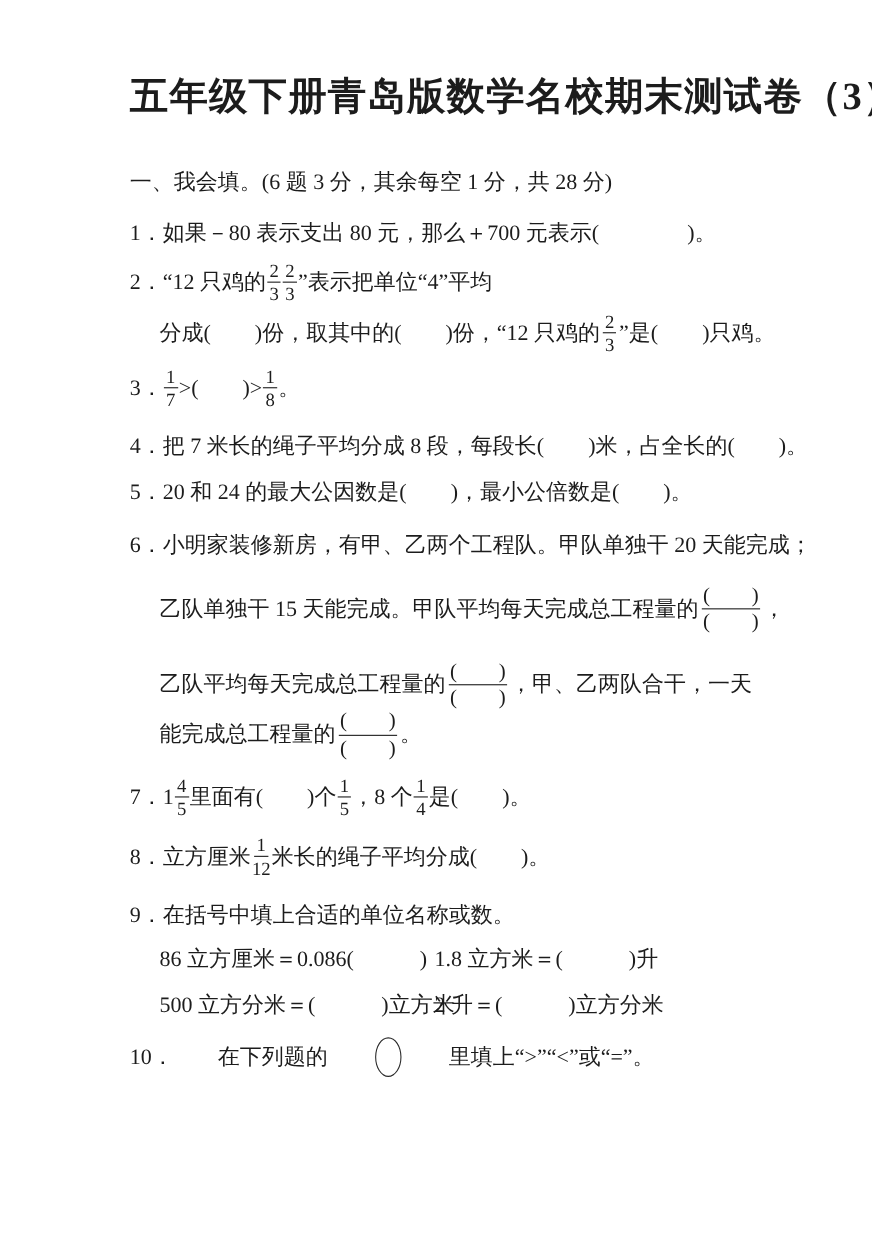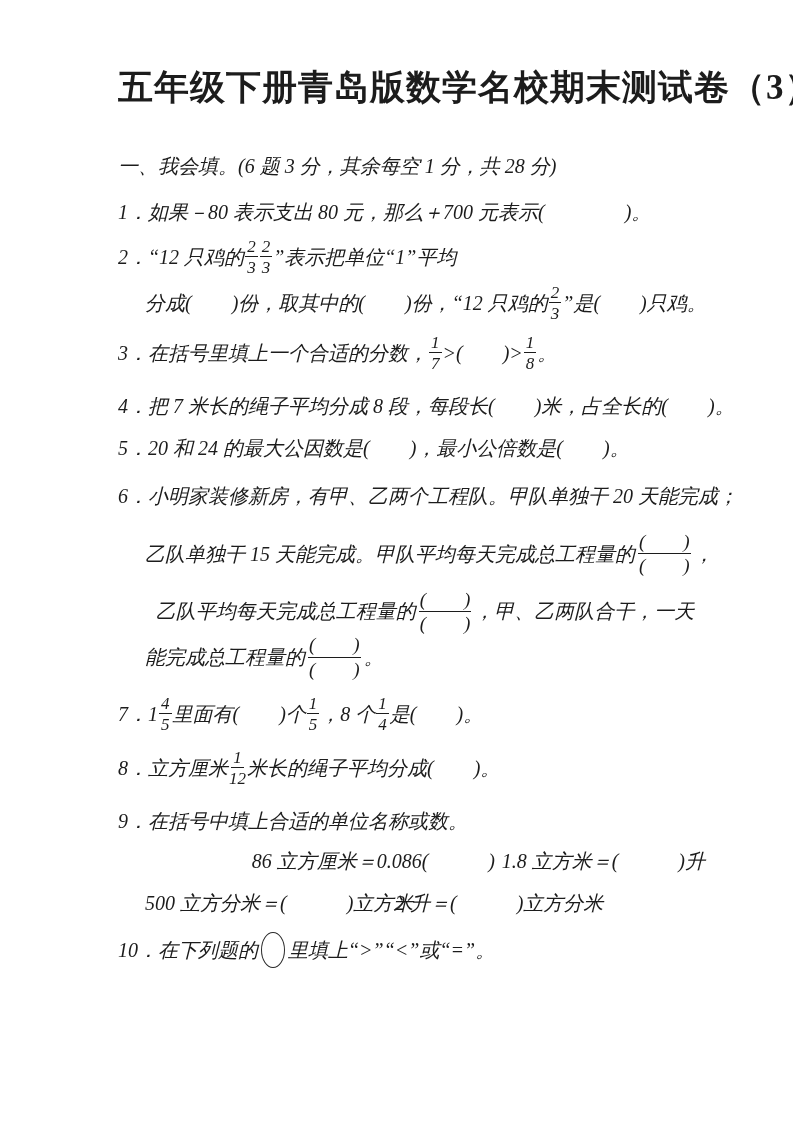--- a/index.html
+++ b/index.html
@@ -22,21 +22,20 @@
     margin: 0 0 40px 0;
     letter-spacing: 1px;
     white-space: nowrap;
   }
   .line {
     display: flex;
     align-items: center;
     flex-wrap: nowrap;
     line-height: 30px;
     white-space: pre;
-    font-style: italic;
   }
   .t { white-space: pre; }
   .indent { padding-left: 27px; }
   .frac {
     display: inline-flex;
     flex-direction: column;
     align-items: center;
     font-size: 17px;
     line-height: 1.12;
     margin: 0 1px;
@@ -55,34 +54,34 @@
     height: 34px;
     border: 1.6px solid #2b2b2b;
     border-radius: 50%;
     margin: 0 3px;
     flex: none;
   }
   .col1 { display: inline-block; width: 250px; flex: none; white-space: pre; }
   .mt-sec { margin-top: 0px; }
   .mt-q1  { margin-top: 16px; }
   .mt-q2a { margin-top: 10px; }
-  .mt-q2b { margin-top: 6px; }
+  .mt-q2b { margin-top: 6px; justify-content: space-between; }
   .mt-q3  { margin-top: 10px; }
   .mt-q4  { margin-top: 18px; }
   .mt-q5  { margin-top: 12px; }
   .mt-q6a { margin-top: 18px; }
   .mt-q6b { margin-top: 20px; }
-  .mt-q6c { margin-top: 12px; justify-content: center; }
+  .mt-q6c { margin-top: 23px; }
   .mt-q6d { }
   .mt-q7  { margin-top: 14px; }
   .mt-q8  { margin-top: 14px; }
   .mt-q9  { margin-top: 18px; }
-  .mt-q9a { margin-top: 10px; justify-content: flex-end; }
+  .mt-q9a { margin-top: 10px; }
   .mt-q9b { margin-top: 12px; }
-  .mt-q10 { margin-top: 14px; }
+  .mt-q10 { margin-top: 14px; gap: 40px; }
 </style>
 </head>
 <body>
 
 <div class="page">
 
   <h1 class="title">五年级下册青岛版数学名校期末测试卷（3）</h1>
 
   <div class="line mt-sec">
     <span class="t">一、我会填。(6 题 3 分，其余每空 1 分，共 28 分)</span>
@@ -97,35 +96,34 @@
     <span class="t">2．</span>
     <span class="t">“12 只鸡的</span>
     <span class="frac">
       <span class="num">2</span>
       <span class="den">3</span>
     </span>
     <span class="frac">
       <span class="num">2</span>
       <span class="den">3</span>
     </span>
-    <span class="t">”表示把单位“1”平均</span>
+    <span class="t">”表示把单位“4”平均</span>
   </div>
 
   <div class="line indent mt-q2b">
     <span class="t">分成(　　)份，取其中的(　　)份，“12 只鸡的</span>
     <span class="frac">
       <span class="num">2</span>
       <span class="den">3</span>
     </span>
     <span class="t">”是(　　)只鸡。</span>
   </div>
 
   <div class="line mt-q3">
     <span class="t">3．</span>
-    <span class="t">在括号里填上一个合适的分数，</span>
     <span class="frac">
       <span class="num">1</span>
       <span class="den">7</span>
     </span>
     <span class="t">&gt;(　　)&gt;</span>
     <span class="frac">
       <span class="num">1</span>
       <span class="den">8</span>
     </span>
     <span class="t">。</span>

